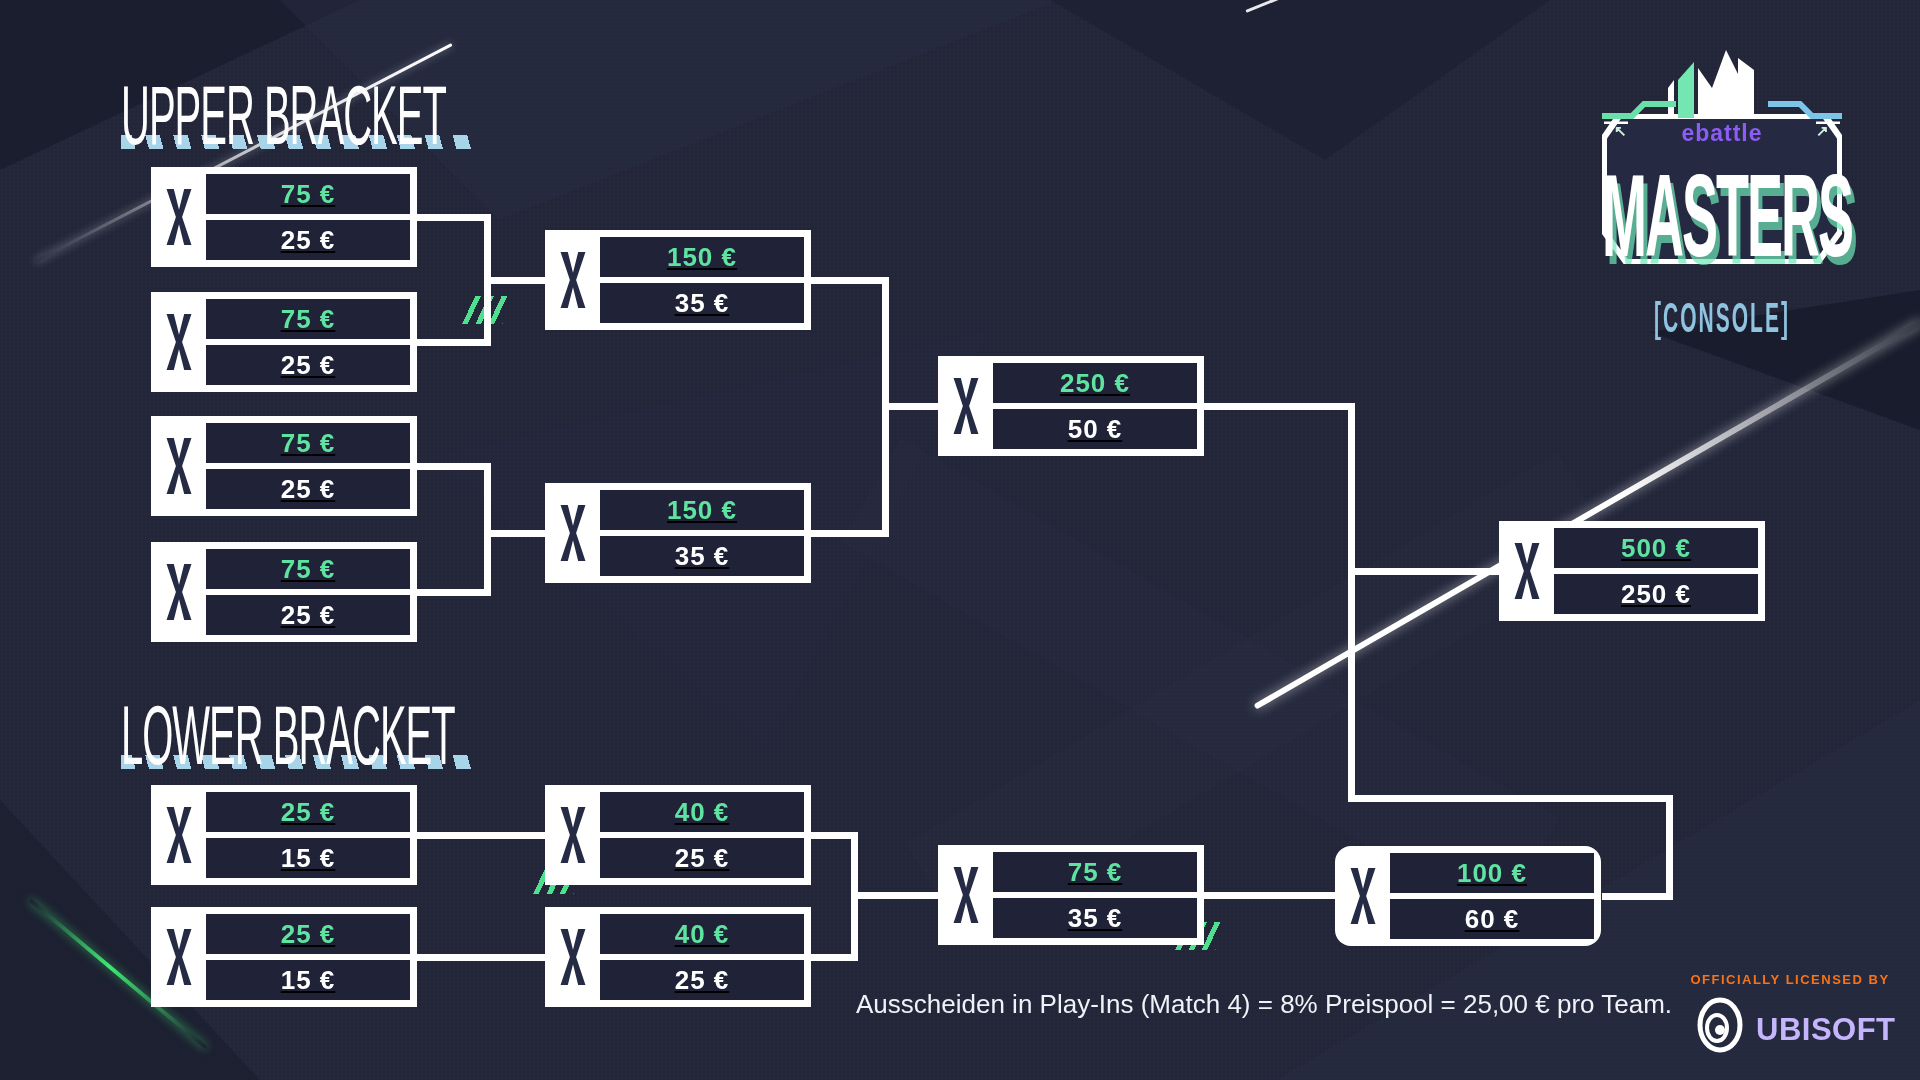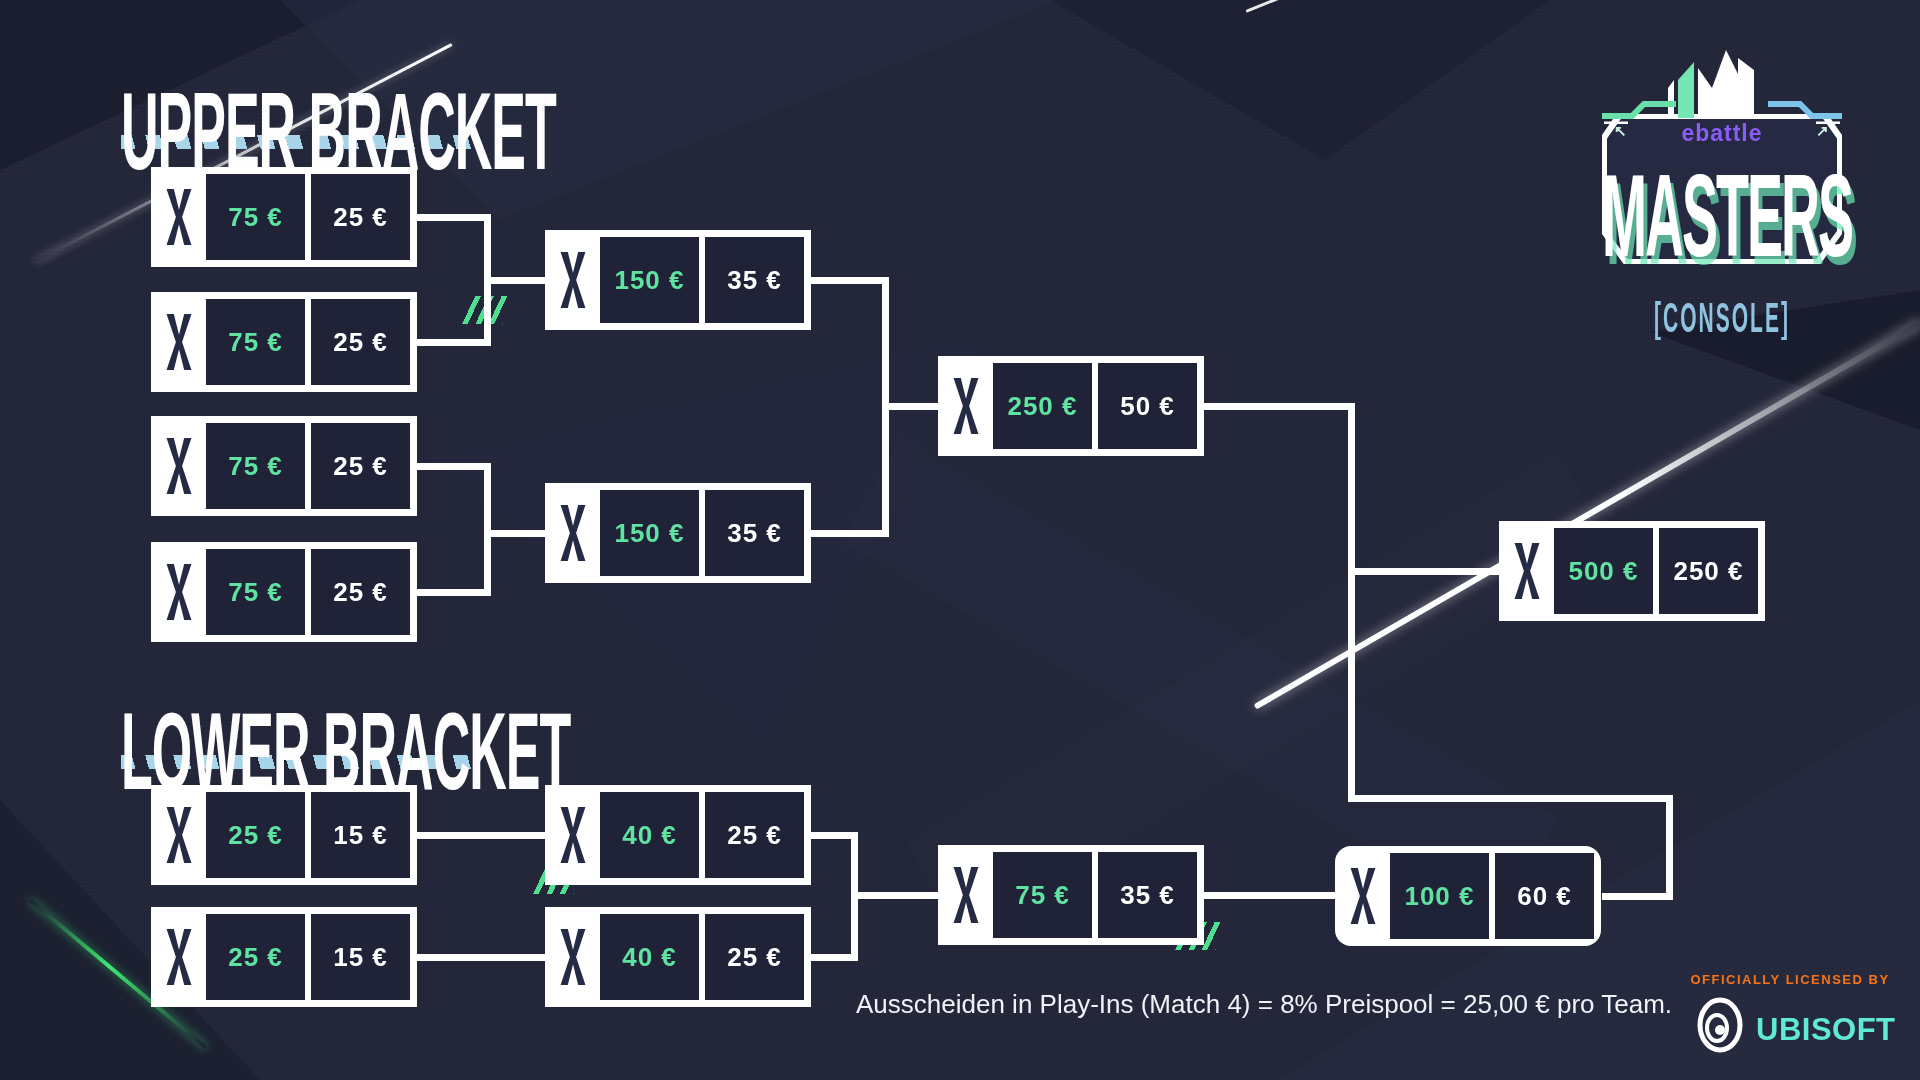--- a/index.html
+++ b/index.html
@@ -8,33 +8,33 @@
   .grain{position:absolute;inset:0;z-index:0;
          background-image:radial-gradient(rgba(255,255,255,0.05) 1px,transparent 1px);
          background-size:4px 4px;opacity:.35;}
   .facet{position:absolute;z-index:0;}
   
   .laser{position:absolute;z-index:1;transform-origin:left center;border-radius:4px;}
   .hatch{position:absolute;z-index:2;width:48px;height:28px;
          background:repeating-linear-gradient(115deg,#4ee08f 0 5px,transparent 5px 12px);
          clip-path:polygon(16% 0,100% 0,84% 100%,0 100%);}
   
-  .btitle{position:absolute;z-index:3;color:#fdfdfd;font-weight:bold;
-          font-size:52px;letter-spacing:-1px;white-space:nowrap;text-align:right;}
+  .btitle{position:absolute;z-index:3;color:#fdfdfd;font-weight:normal;
+          font-size:40px;letter-spacing:-1px;white-space:nowrap;text-align:right;}
   .btitle span{display:inline-block;transform:scaleY(2.1);transform-origin:top left;}
   .underline{position:absolute;z-index:2;height:14px;width:352px;
              background:repeating-linear-gradient(75deg,#a8d4ea 0 14px,transparent 14px 27px);}
   .heading{position:absolute;z-index:3;color:#fff;font-weight:bold;font-size:40px;
            letter-spacing:-1px;white-space:nowrap;}
   .heading span{display:inline-block;transform:scaleY(2.0);transform-origin:top left;}
   
   .match{position:absolute;z-index:3;width:266px;height:100px;background:#fff;
          display:flex;padding:7px;box-sizing:border-box;}
   .xcol{width:42px;display:flex;align-items:center;justify-content:center;flex:none;}
-  .rows{flex:1;display:flex;gap:6px;margin-left:6px;}
+  .rows{flex:1;display:flex;flex-direction:column;gap:6px;margin-left:6px;text-decoration:underline;}
   .row{flex:1;background:#202337;display:flex;align-items:center;justify-content:center;
        font-weight:bold;font-size:26px;letter-spacing:1px;color:#fff;white-space:nowrap;}
   .row.win{color:#5fe3a1;}
   
   .cn{position:absolute;z-index:2;background:#fff;}
   
   .footnote{position:absolute;z-index:3;color:#f0f2f8;font-size:26px;line-height:24px;white-space:nowrap;}
   
   .badge-outer{position:absolute;z-index:3;left:1602px;top:114px;width:240px;height:150px;background:#fff;
        clip-path:polygon(6% 0,94% 0,100% 14%,100% 80%,91% 100%,9% 100%,0 80%,0 14%);}
@@ -46,21 +46,21 @@
        color:#fff;font-weight:bold;font-size:54px;letter-spacing:-2px;}
   .masters span{display:inline-block;transform:scaleY(2.15);transform-origin:top center;
        text-shadow:4px 4px 0 rgba(109,231,181,0.7);}
   .console{position:absolute;z-index:4;left:1602px;top:294px;width:240px;text-align:center;
        color:#8fc3e0;font-weight:bold;font-size:21px;letter-spacing:2px;}
   .console span{display:inline-block;transform:scaleY(2.0);transform-origin:top center;}
   .corner-arrow{position:absolute;z-index:5;color:#cdeee0;font-size:15px;font-weight:bold;}
   
   .lic-label{position:absolute;z-index:3;left:1690px;top:972px;width:200px;text-align:center;
        color:#f97316;font-weight:bold;font-size:13px;letter-spacing:1.5px;white-space:nowrap;}
-  .ubi-word{position:absolute;z-index:3;left:1756px;top:1012px;color:#5eead4;
+  .ubi-word{position:absolute;z-index:3;left:1756px;top:1012px;color:#c4b5fd;
        font-weight:bold;font-size:31px;letter-spacing:0.5px;}
   svg{display:block;}
 </style>
 </head>
 <body>
 
 <div id="stage">
 
   <div class="grain"></div>
   <div class="facet" style="left:0;top:0;width:360px;height:170px;background:#1b1e2e;clip-path:polygon(0 0,100% 0,0 100%);"></div>

